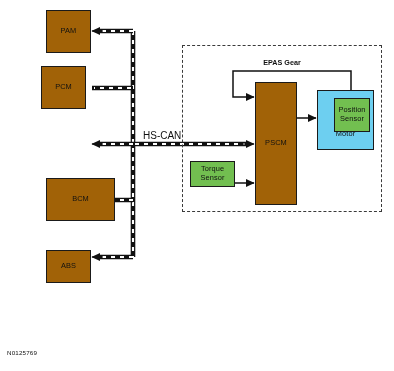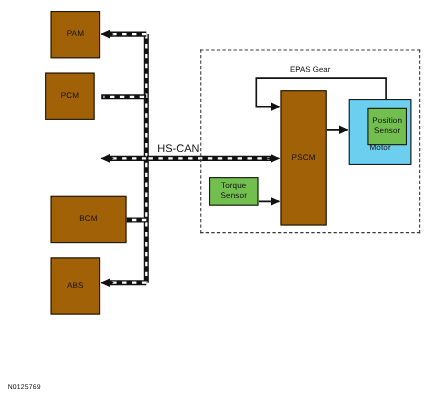--- a/index.html
+++ b/index.html
@@ -115,36 +115,36 @@
     <g>
       <path d="M297,118 L316,118" stroke="#111111" stroke-width="1.5" fill="none" marker-end="url(#arr)"></path>
     </g>
 
     <g>
       <path d="M351,97 L351,71 L233,71 L233,97 L254,97" stroke="#111111" stroke-width="1.5" fill="none" marker-end="url(#arr)"></path>
     </g>
   </svg>
 
   <div class="group-box" style="left:182px;top:45px;width:200px;height:167px;"></div>
-  <div class="group-title" style="left:182px;top:58px;width:200px;">EPAS Gear</div>
+  <div class="group-title" style="left:182px;top:58px;width:200px;font-weight:bold;">EPAS Gear</div>
 
   <div class="node yellow" style="left:46px;top:10px;width:45px;height:43px;">
     <span>PAM</span>
   </div>
 
   <div class="node yellow" style="left:41px;top:66px;width:45px;height:43px;">
     <span>PCM</span>
   </div>
 
 
   <div class="node yellow" style="left:46px;top:178px;width:69px;height:43px;">
     <span>BCM</span>
   </div>
 
-  <div class="node yellow" style="left:46px;top:234px;width:45px;height:52px;">
+  <div class="node yellow" style="left:46px;top:250px;width:45px;height:33px;">
     <span>ABS</span>
   </div>
 
   <div class="bus-label" style="left:143px;top:130px;">HS-CAN</div>
 
   <div class="node yellow" style="left:255px;top:82px;width:42px;height:123px;">
     <span>PSCM</span>
   </div>
 
   <div class="node green" style="left:190px;top:161px;width:45px;height:26px;">

